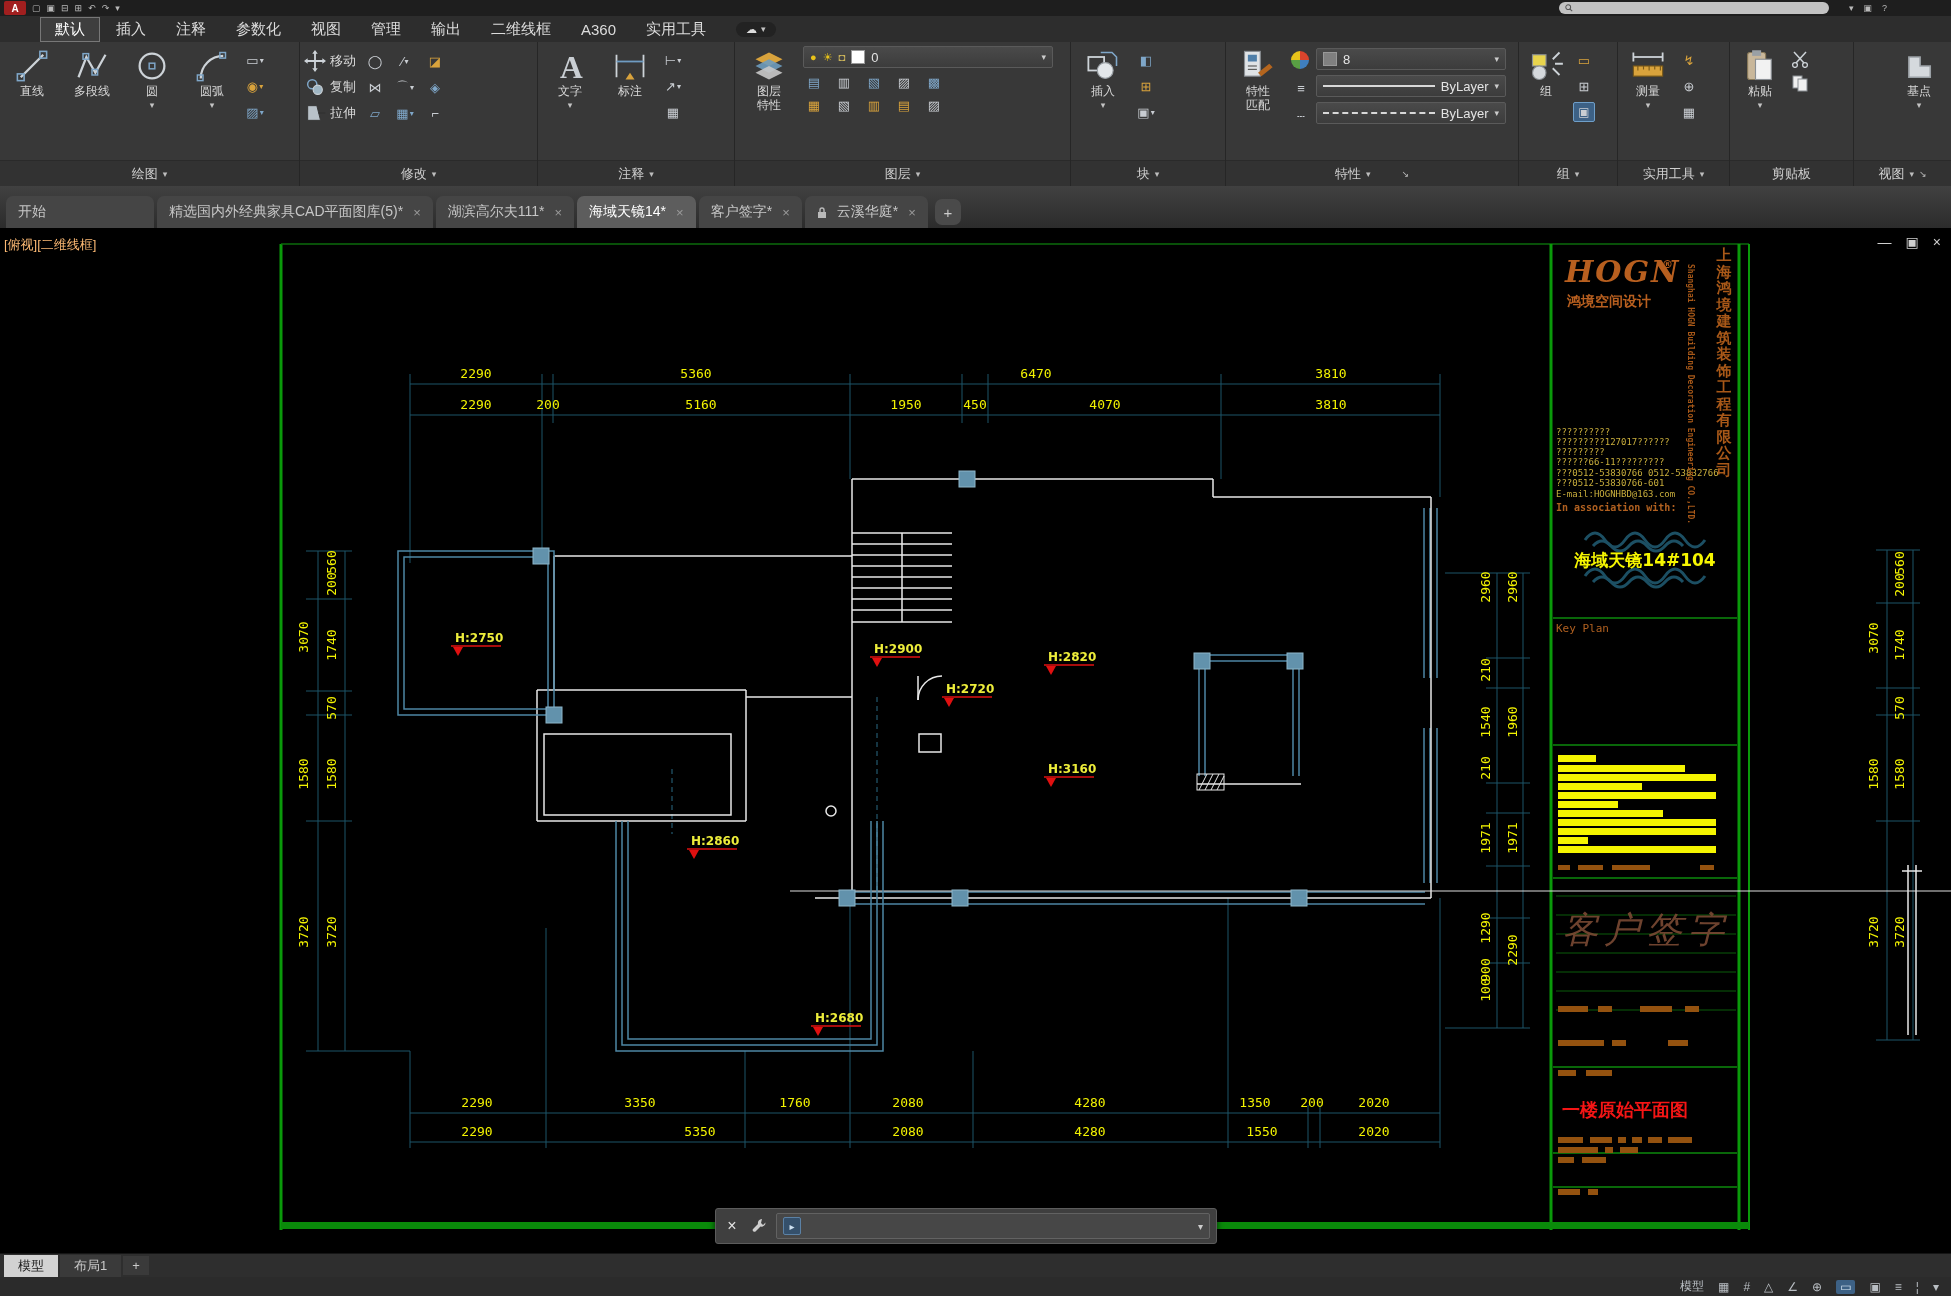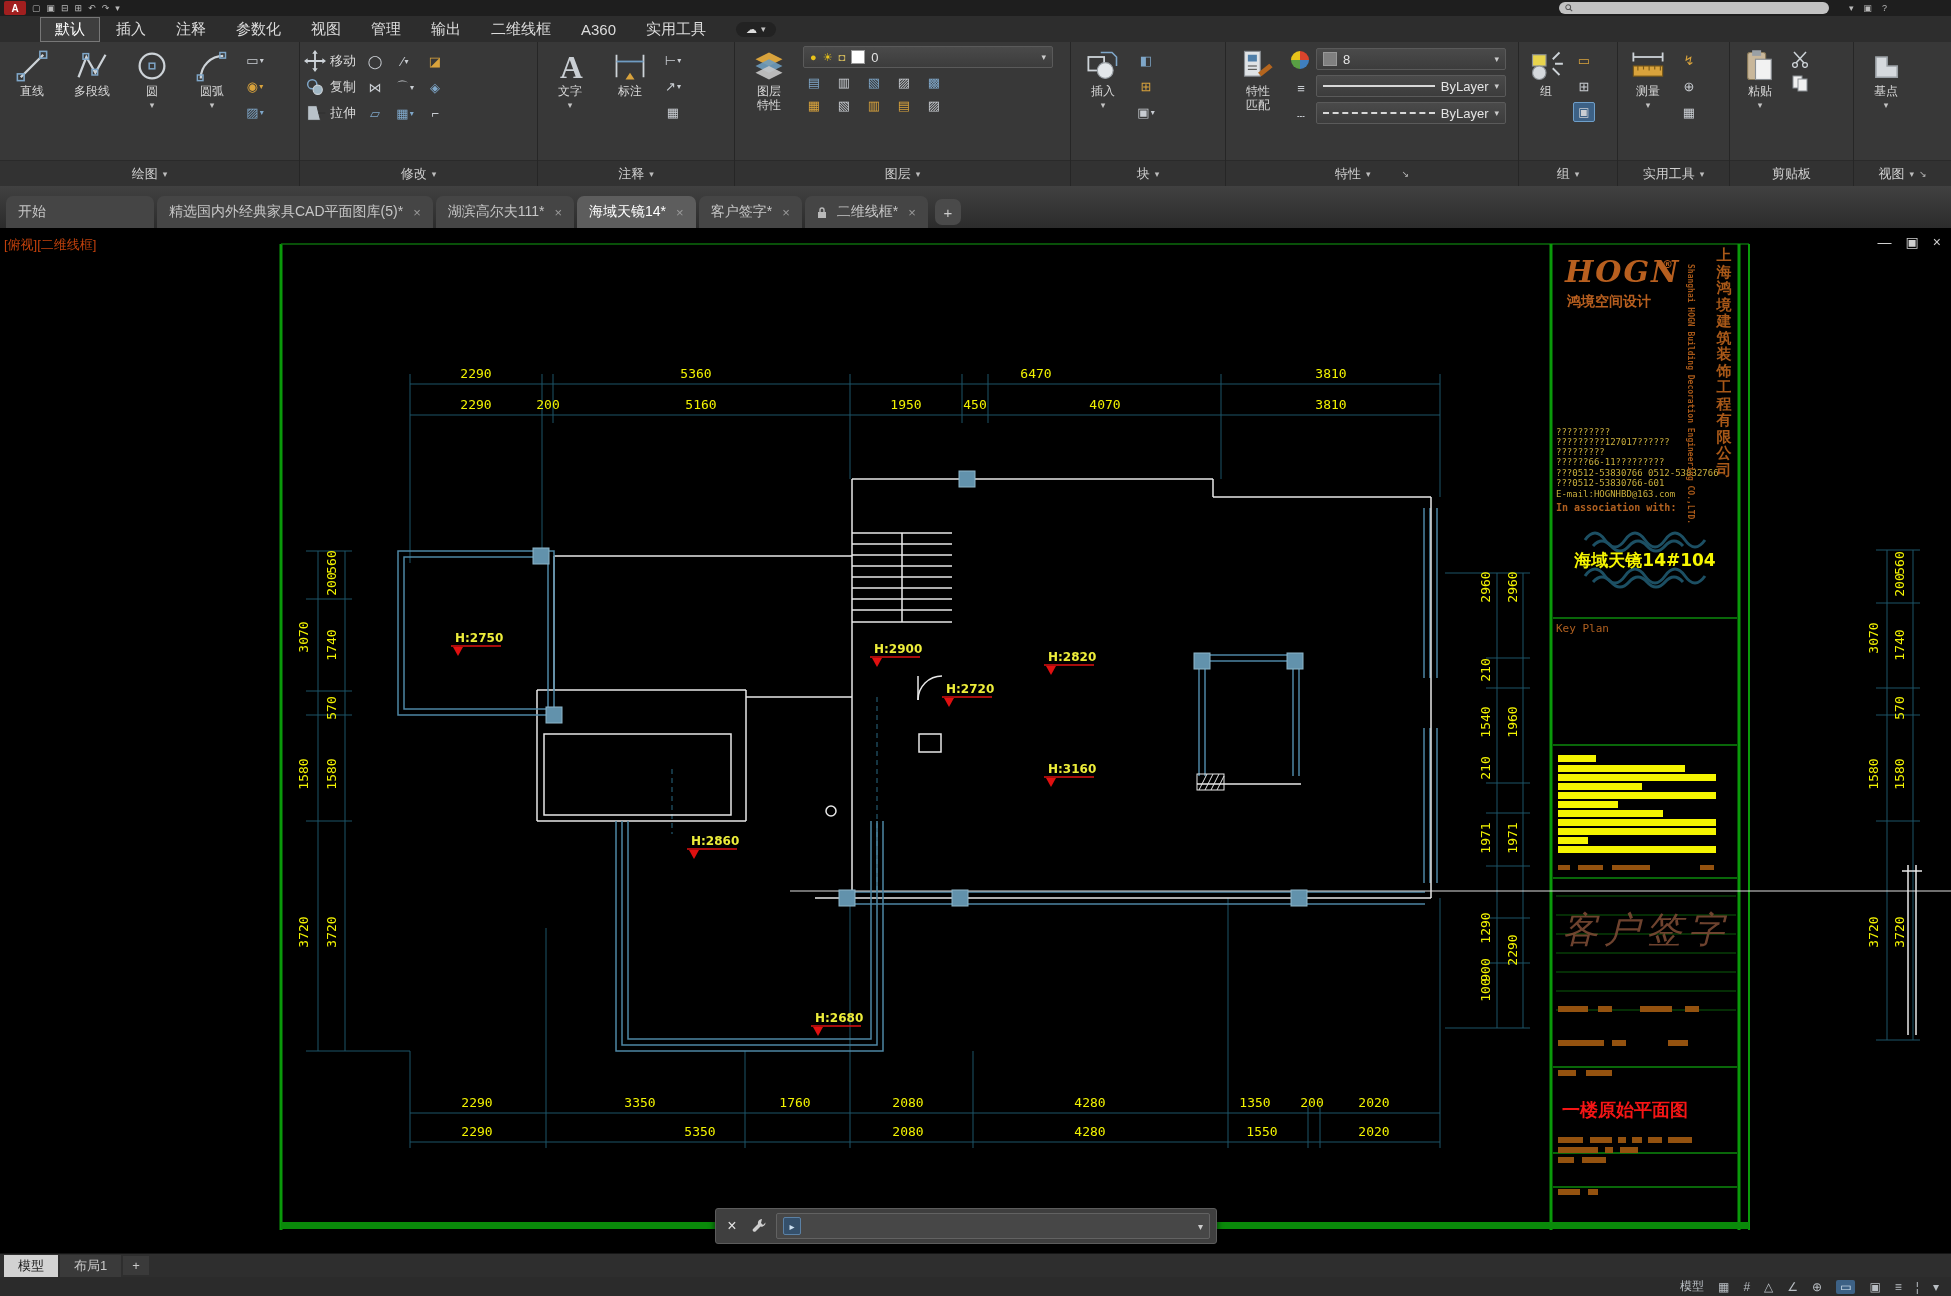--- a/index.html
+++ b/index.html
@@ -52,21 +52,21 @@
   .doctabs { height:42px; background:linear-gradient(#414141,#2c2c2c); display:flex; align-items:flex-end;
     padding:0 0 0 6px; gap:3px; }
   .dtab { height:32px; background:#454545; color:#c6c6c6; font-size:14px; border-radius:7px 7px 0 0;
     display:flex; align-items:center; padding:0 12px; gap:10px; white-space:nowrap; }
   .dtab.active { background:#5d5d5d; color:#fff; }
   .dtab .x { color:#9a9a9a; font-size:13px; }
   .dtab-add { width:26px; height:26px; border-radius:7px; background:#4a4a4a; color:#ccc; margin:0 0 3px 4px;
     display:flex; align-items:center; justify-content:center; font-size:15px; }
   
   .canvas { position:relative; height:1025px; background:#000; }
-  .vp-label { position:absolute; left:4px; top:8px; color:#c2410c; font-size:13px; }
+  .vp-label { position:absolute; left:4px; top:8px; color:#fdba74; font-size:13px; }
   .win-ctrls { position:absolute; right:10px; top:6px; display:flex; gap:14px; color:#cfcfcf; font-size:14px; }
   svg.plan { position:absolute; inset:0; }
   
   .wall { stroke:#e8e8e8; stroke-width:1.5; fill:none; }
   .dl   { stroke:#1d5468; stroke-width:1; fill:none; }
   .win  { stroke:#4e86a4; stroke-width:1.5; fill:none; }
   .dash { stroke:#2a6a84; stroke-width:1; stroke-dasharray:5 4; fill:none; }
   .winbox { fill:#6292ac; stroke:#8db6c9; stroke-width:1; }
   .hatch { fill:none; stroke:#e8e8e8; stroke-width:1; }
   .red  { stroke:#e01010; stroke-width:1.5; }
@@ -459,21 +459,21 @@
             <rect x="8" y="5" width="9" height="12" fill="#f0f0f0" stroke="#8a8f94"></rect>
           </svg>
       </div>
     </div>
     <div class="panel-label">
       <span>剪贴板</span>
     </div>
   </div>
 
   <div class="panel" style="width:97px; border-right:none">
-    <div class="panel-body" style="justify-content:flex-start">
+    <div class="panel-body" style="justify-content:flex-end">
       <div class="bigbtn">
         <svg viewBox="0 0 32 32">
             <path d="M7,26 V8 h10 v8 h9 v10 z" fill="#d5d9dd" stroke="#9aa0a5" stroke-width="1.4"></path>
           </svg>
         <span>基点</span>
           <span class="dArrow">▾</span>
       </div>
     </div>
     <div class="panel-label">
       <span>视图</span>
@@ -501,21 +501,21 @@
   </div>
   <div class="dtab">
     <span>客户签字*</span>
       <span class="x">×</span>
   </div>
   <div class="dtab">
     <svg width="10" height="13" viewBox="0 0 10 13">
         <rect x="1" y="6" width="8" height="6" fill="#b9b9b9"></rect>
         <path d="M3,6 V4 a2,2 0 0 1 4,0 V6" fill="none" stroke="#b9b9b9" stroke-width="1.4"></path>
       </svg>
-    <span>二维线框*</span>
+    <span>云溪华庭*</span>
       <span class="x">×</span>
   </div>
   <div class="dtab-add">+</div>
 </div>
 
 <div class="canvas">
   <svg class="plan" width="1951" height="1025" viewBox="0 0 1951 1025">
       <line x1="410" y1="156" x2="1440" y2="156" class="dl"></line>
       <line x1="410" y1="187" x2="1440" y2="187" class="dl"></line>
       <line x1="410" y1="885" x2="1440" y2="885" class="dl"></line>

